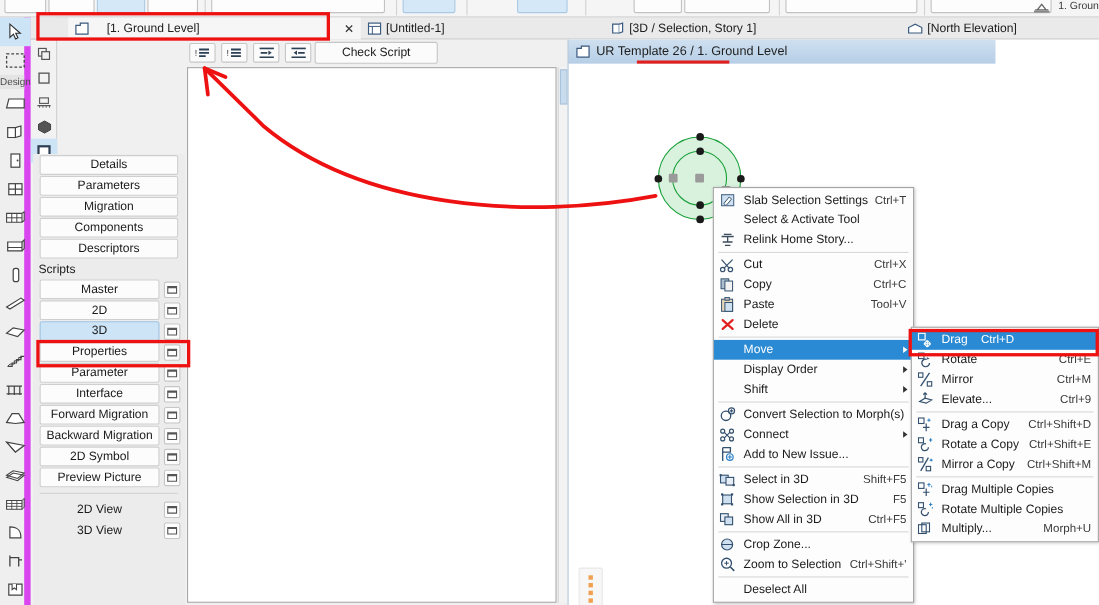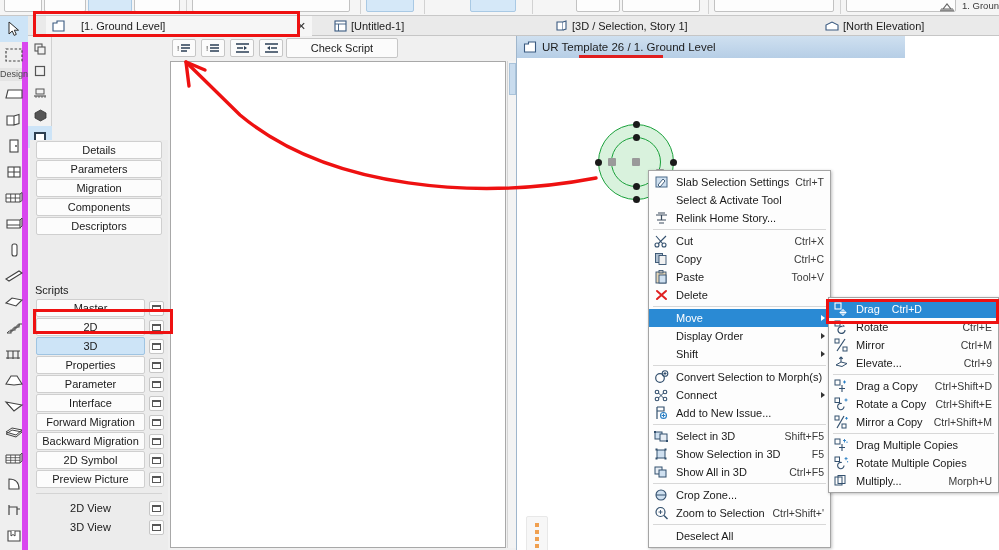--- a/index.html
+++ b/index.html
@@ -68,21 +68,21 @@
     position: absolute; left: 30px; top: 140px; width: 138px; height: 410px;
     background: #ececec;
   }
   .pbtn {
     height: 18px; margin: 1px 6px 0 6px;
     background: #fcfcfc; border: 1px solid #cfcfcf; border-radius: 2px;
     display: flex; align-items: center; justify-content: center;
     font-size: 11px; color: #1a1a1a;
   }
   .pbtn.sel { background: #cde4f7; border-color: #9fc4e2; }
-  .scripts-hd { font-size: 11px; color: #222; padding: 4px 0 2px 5px; margin-top: 45px; }
+  .scripts-hd { font-size: 11px; color: #222; padding: 4px 0 2px 5px; }
   .srow { display: flex; align-items: center; gap: 4px; margin: 1px 4px 0 6px; }
   .srow .pbtn { flex: 1; margin: 0; }
   .sq {
     width: 15px; height: 15px; background: #fdfdfd;
     border: 1px solid #c6c6c6; border-radius: 2px;
     display:flex; align-items:center; justify-content:center;
   }
   .sq i { display:block; width:9px; height:7px; border:1px solid #555; border-top-width:2.5px; }
   .prow-sep { height:1px; background:#d4d4d4; margin: 5px 6px; }
 
@@ -354,21 +354,21 @@
     </div>
     <div class="s2-item sel">
       <svg width="14" height="12" viewBox="0 0 14 12">
           <rect x="1" y="1" width="12" height="10" fill="#2c3e50"></rect>
           <rect x="3" y="3" width="8" height="6" fill="#fff"></rect>
         </svg>
     </div>
   </div>
 
   <div class="tabrow">
-    <div class="doc-tab active" style="left:18px;width:266px;gap:16px;">
+    <div class="doc-tab active" style="left:34px;width:266px;gap:16px;">
       <svg width="13" height="12" viewBox="0 0 13 12">
           <path d="M1 11V3h4V1h7v10z" fill="#fff" stroke="#3a5a80" stroke-width="1.1"></path>
         </svg>
       <span>[1. Ground Level]</span>
       <span class="tab-close">✕</span>
     </div>
     <div class="doc-tab" style="left:300px;">
       <svg width="13" height="12" viewBox="0 0 13 12">
           <rect x="1" y="1" width="11" height="10" fill="#fff" stroke="#3a5a80" stroke-width="1.1"></rect>
           <path d="M1 4h11M4.5 4v7" stroke="#3a5a80" stroke-width="0.9"></path>

